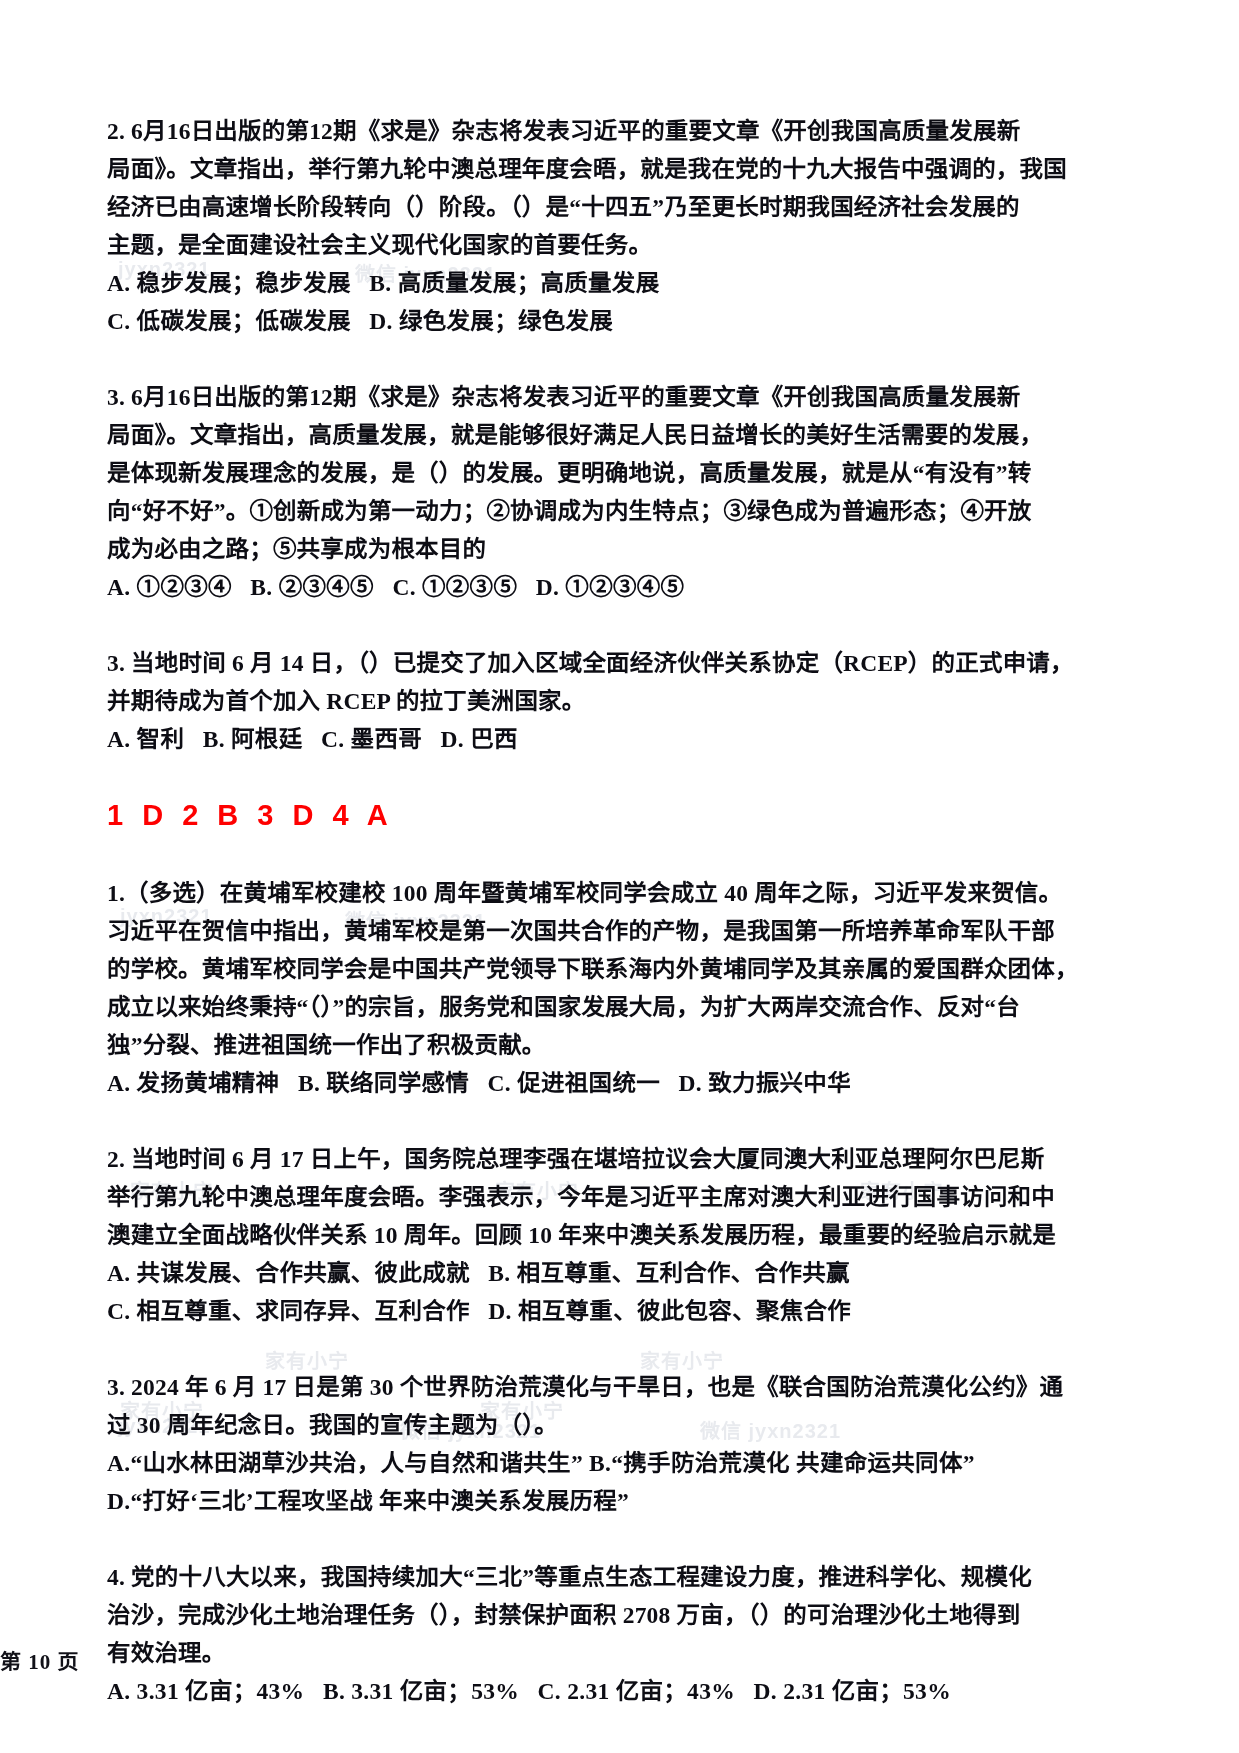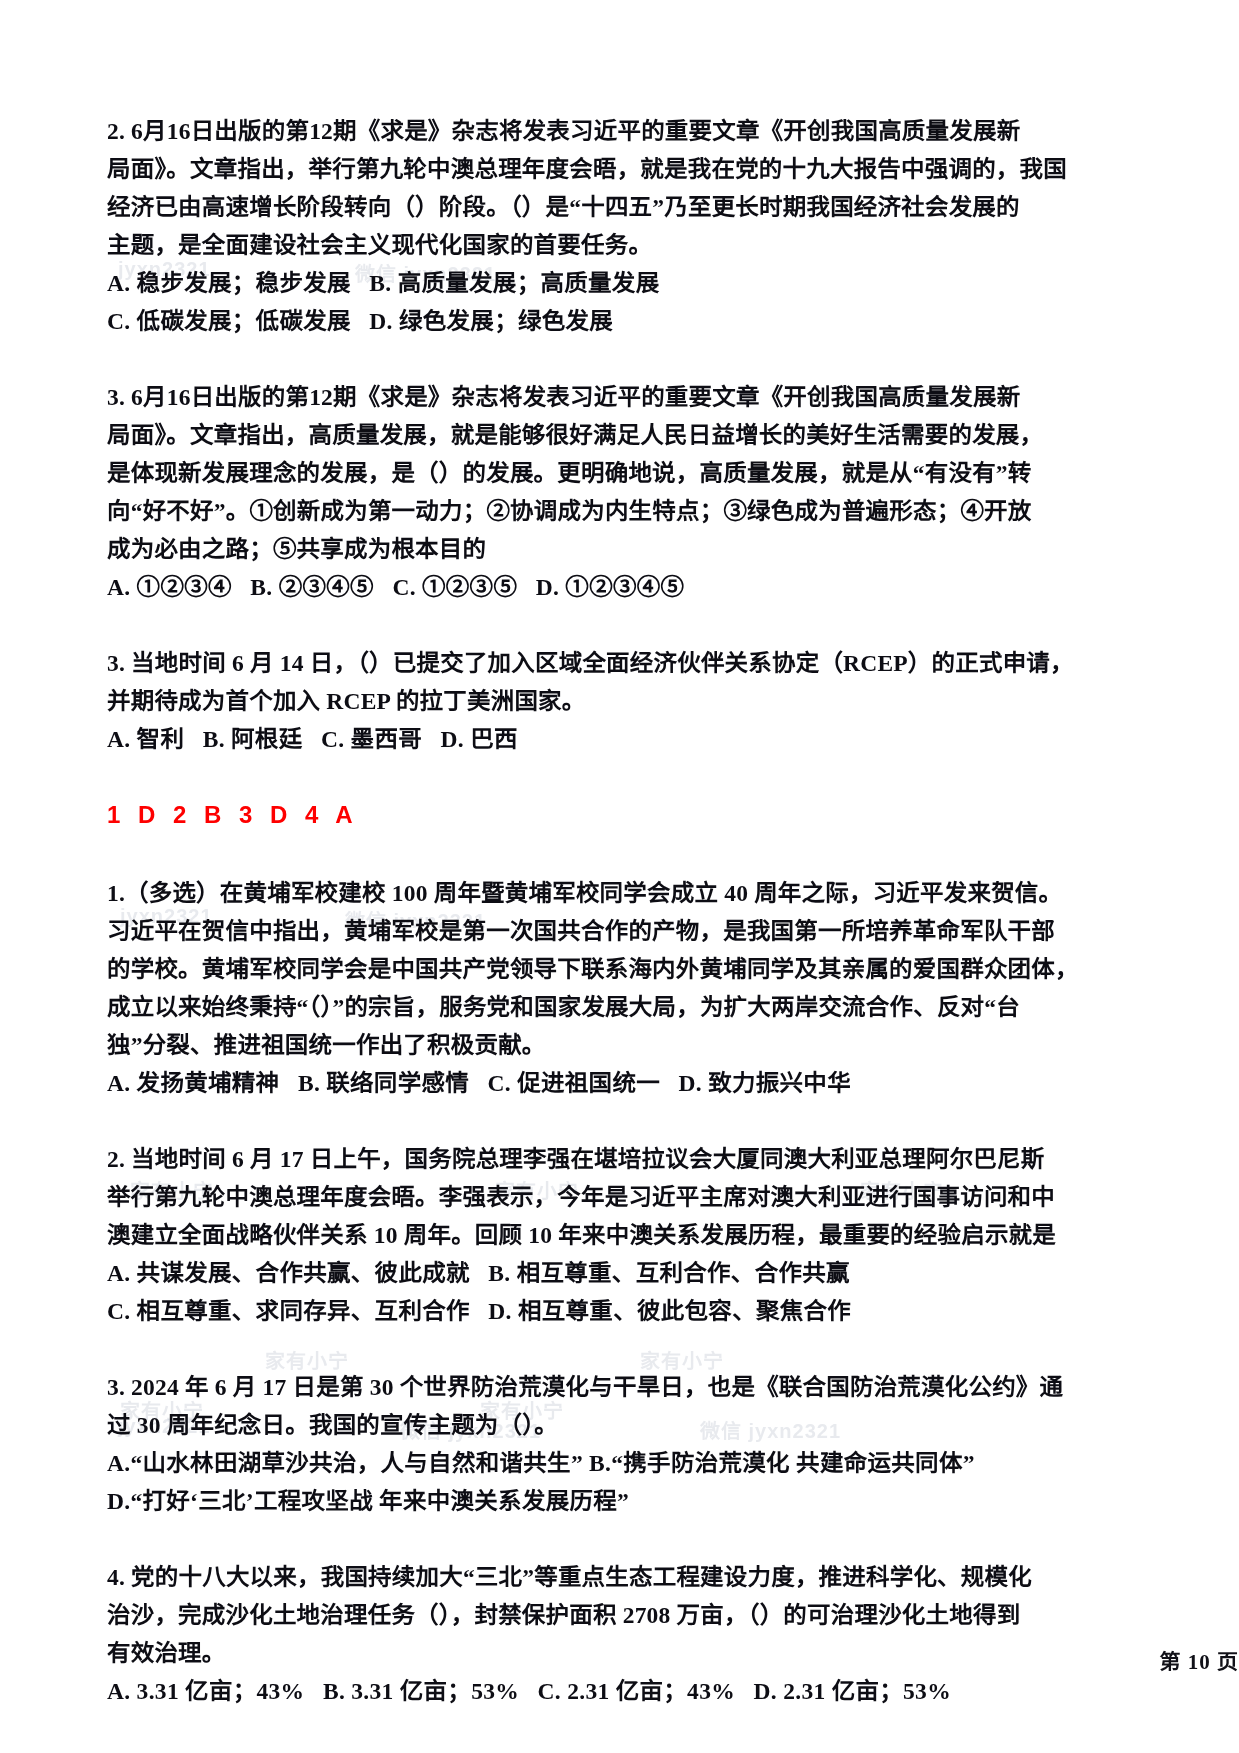--- a/index.html
+++ b/index.html
@@ -41,32 +41,32 @@
     letter-spacing: 0.2px;
     white-space: pre-wrap;
     -webkit-font-smoothing: none;
   }
   .line.opt {
     letter-spacing: 0.3px;
   }
   .answer-key {
     font-family: "Liberation Sans", "DejaVu Sans", sans-serif;
     font-weight: bold;
-    font-size: 24px;
+    font-size: 29px;
     line-height: 38px;
     color: #fe0000;
     letter-spacing: 5.5px;
     margin: 0 0 40px 0;
   }
   .footer {
     position: absolute;
     left: 0;
     right: 0;
     bottom: 78px;
-    text-align: right;
+    text-align: left;
     font-family: "Liberation Serif", "DejaVu Serif", serif;
     font-weight: bold;
     font-size: 21px;
     color: #111118;
     letter-spacing: 1px;
   }
   
   .wm {
     position: absolute;
     font-family: "Liberation Sans", "DejaVu Sans", sans-serif;

